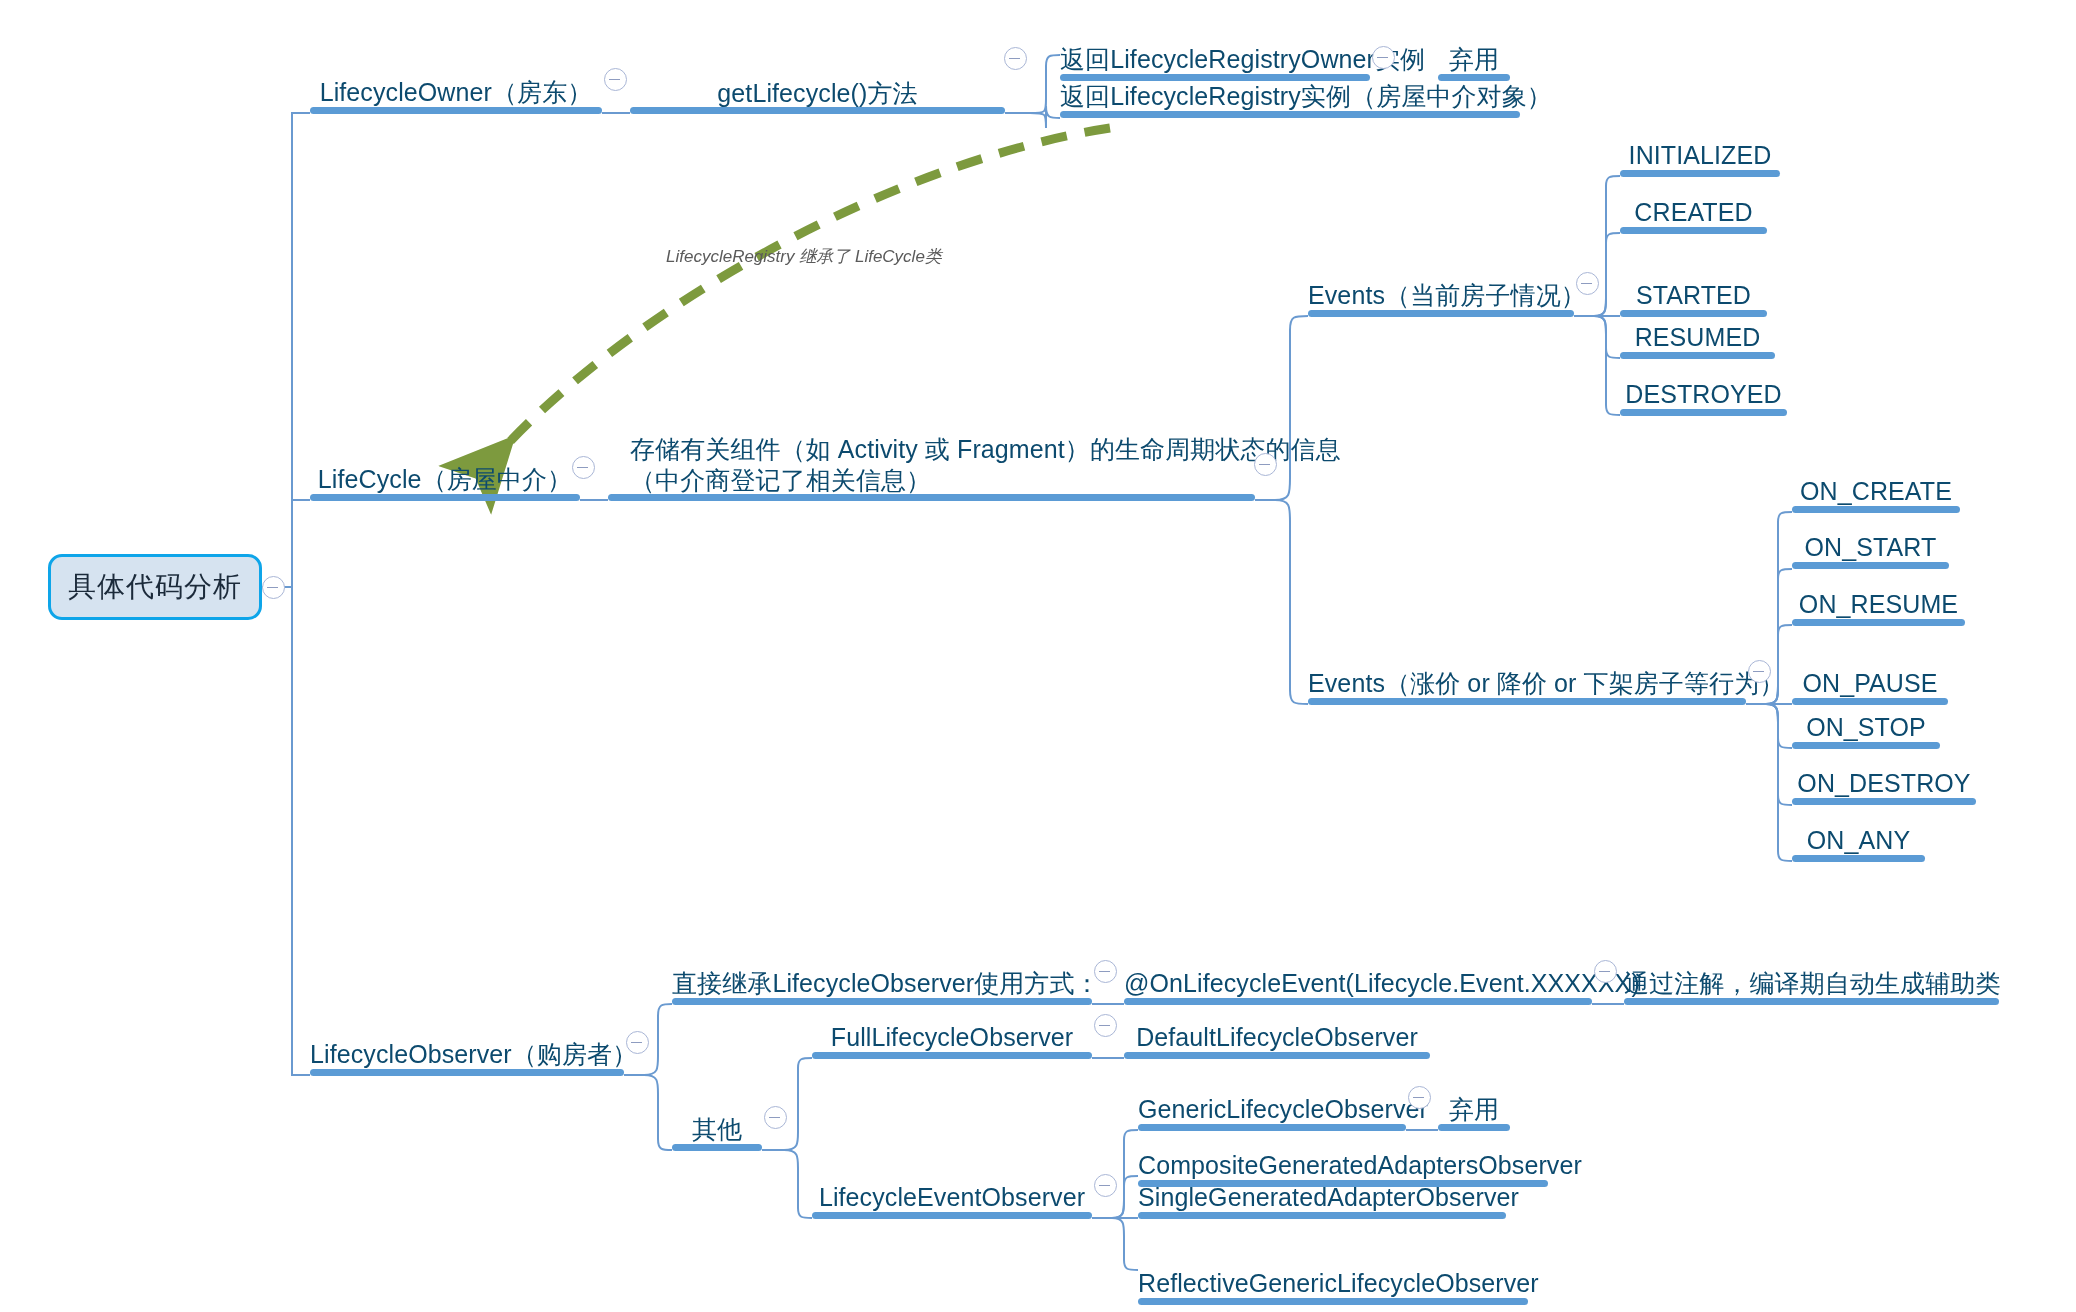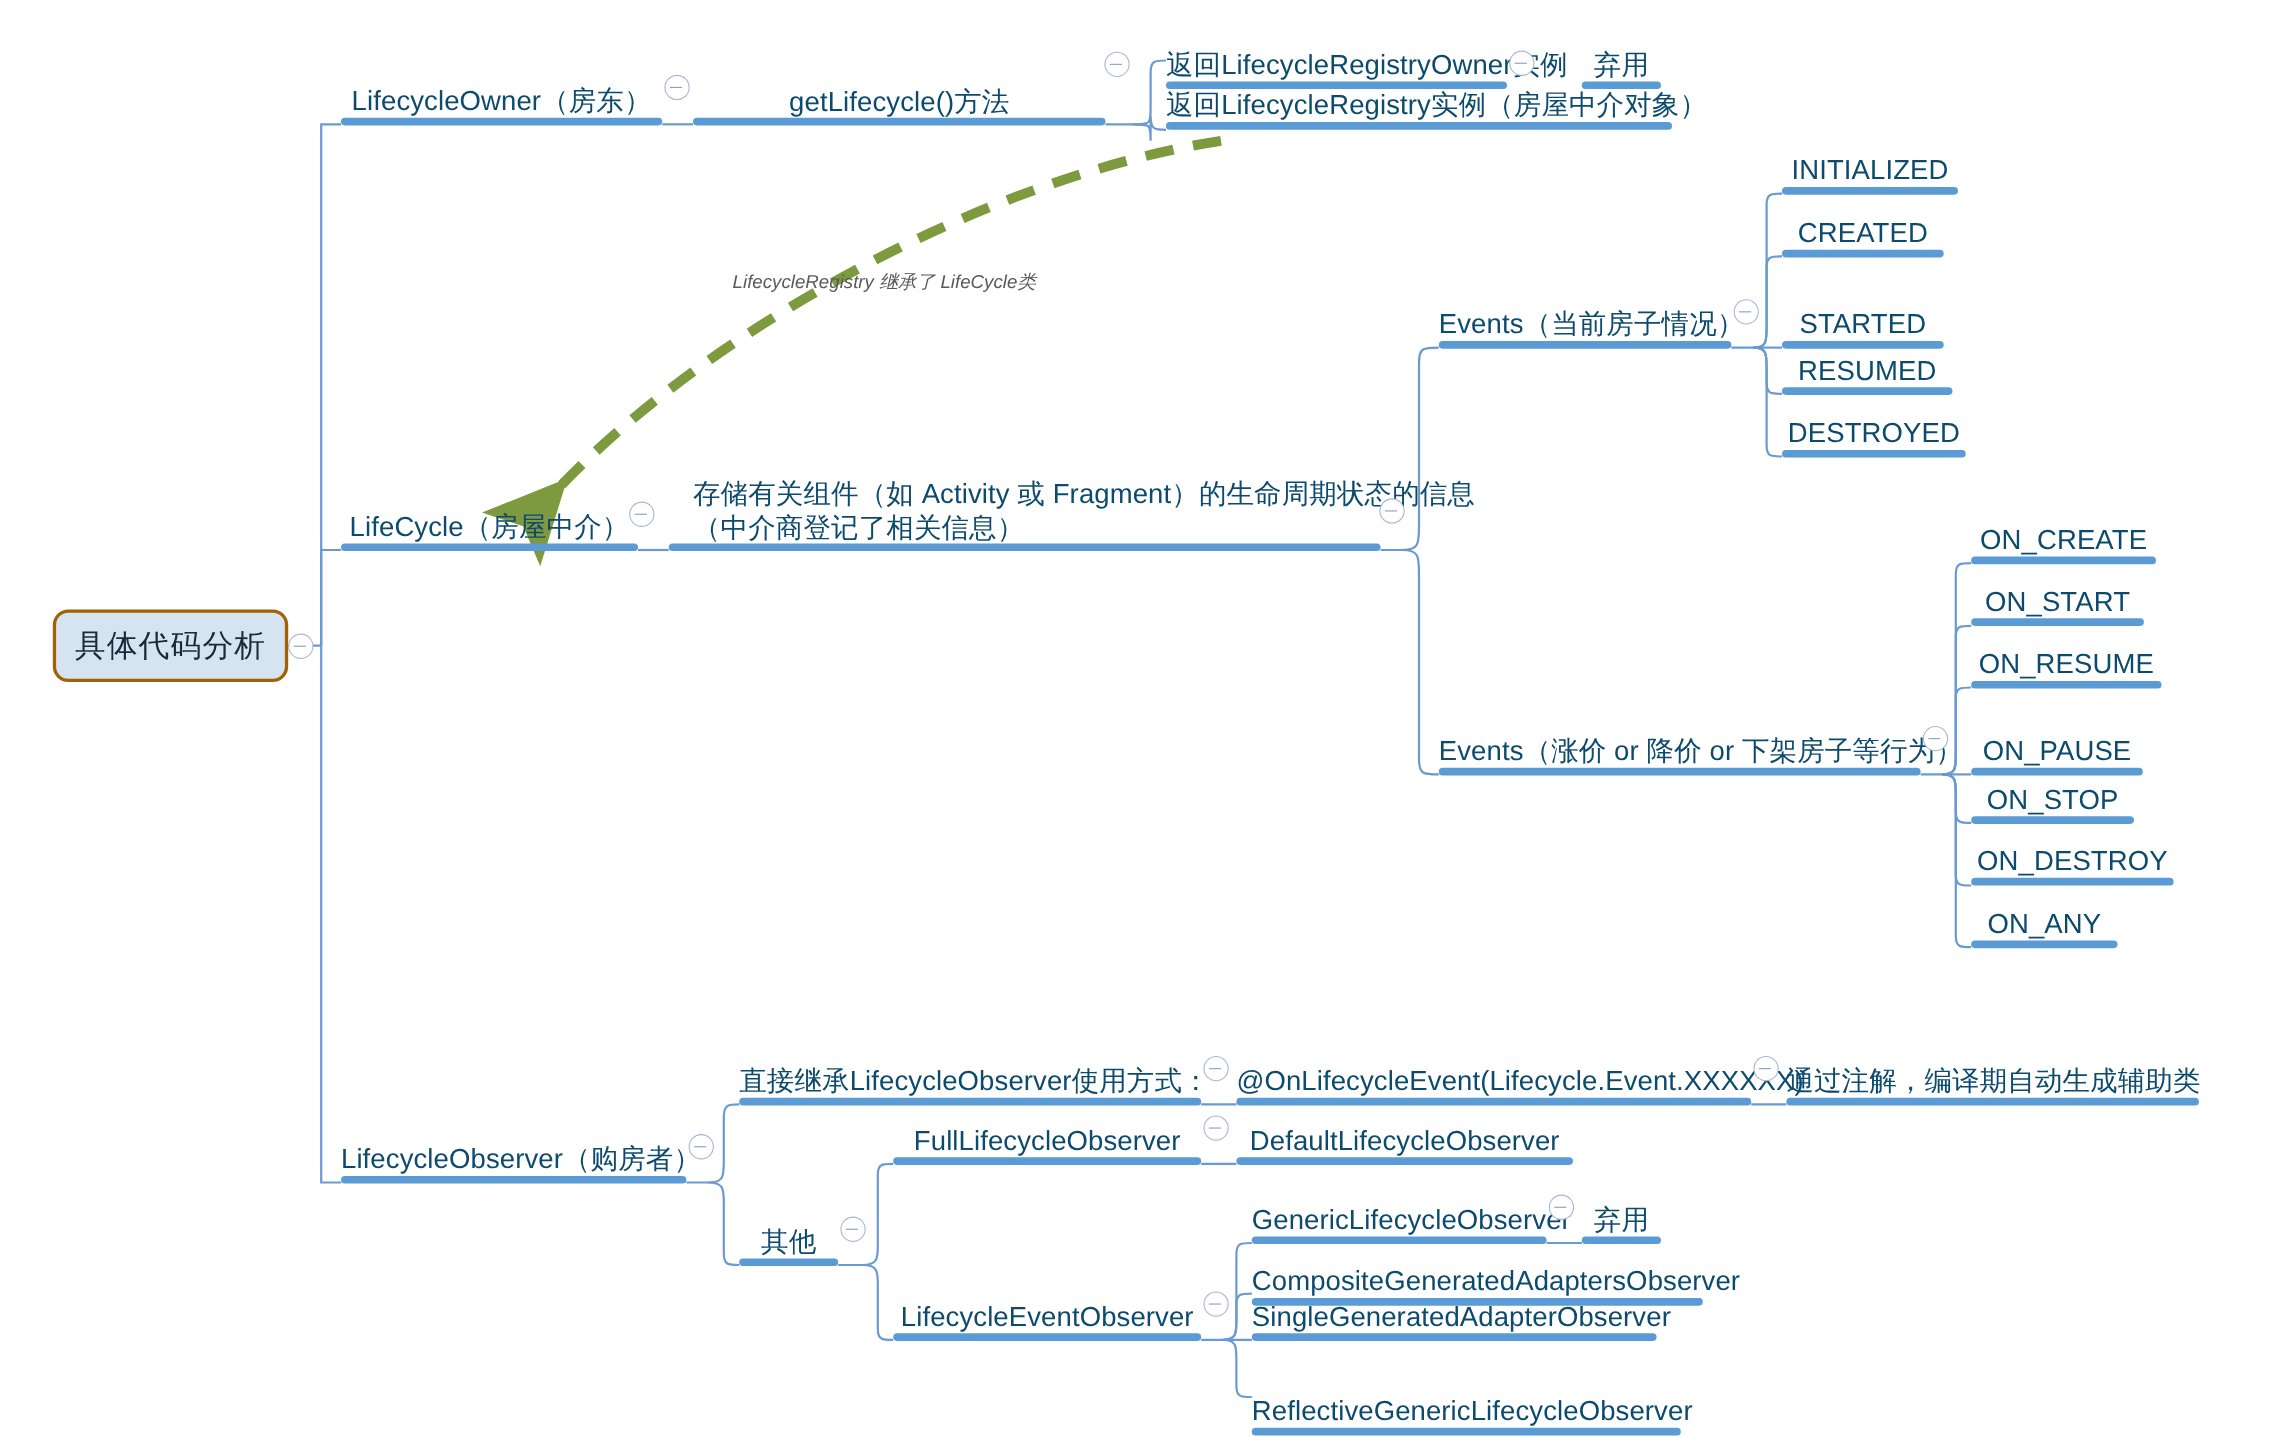--- a/index.html
+++ b/index.html
@@ -49,21 +49,21 @@
     bottom: 0;
     height: 7px;
     border-radius: 3.5px;
     background: #5b9bd5;
     width: 100%;
   }
   .root-node {
     position: absolute;
     box-sizing: border-box;
     background: #d6e3f0;
-    border: 3px solid #a16207;
+    border: 3px solid #0ea5e9;
     border-radius: 14px;
     display: flex;
     align-items: center;
     justify-content: center;
     color: #1b2a3a;
     font-size: 28px;
     letter-spacing: 1px;
   }
   .collapse-btn {
     position: absolute;

